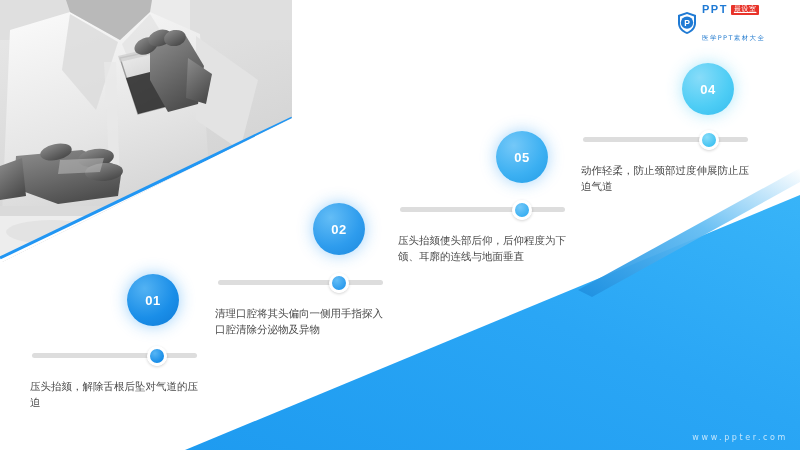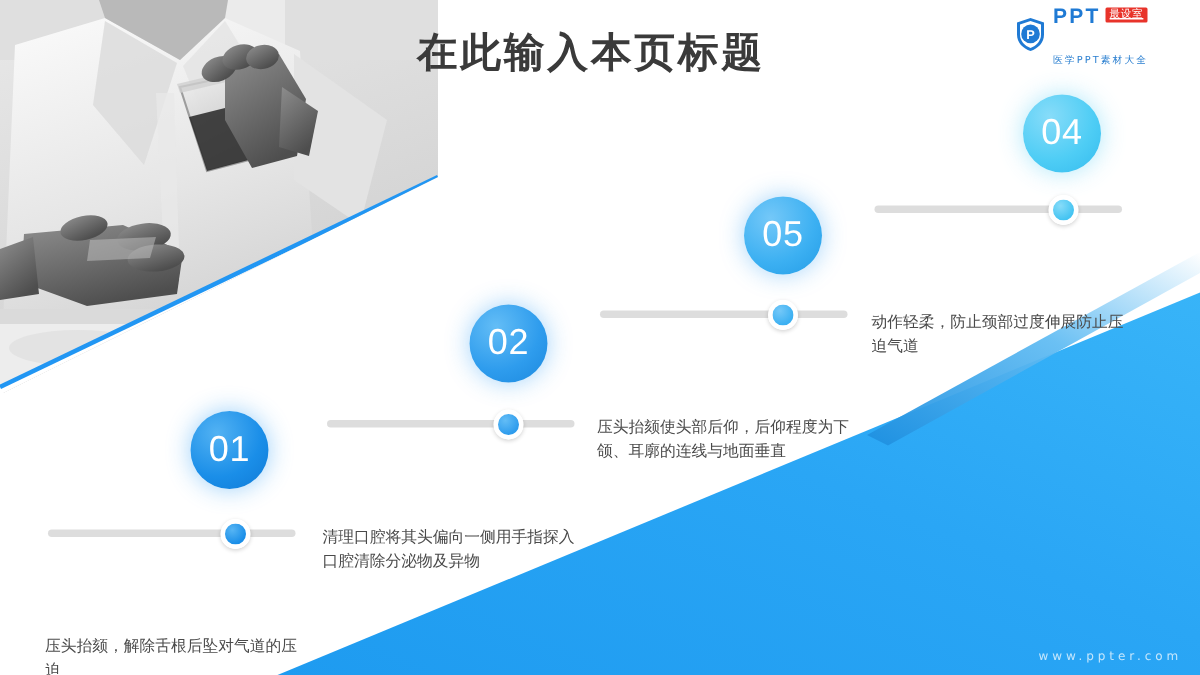--- a/index.html
+++ b/index.html
@@ -51,41 +51,41 @@
   
   .logo{
     position:absolute;left:676px;top:8px;
     width:118px;height:30px;
     display:flex;align-items:center;gap:4px;
   }
   .logo-shield{width:22px;height:24px;flex:0 0 auto;}
   .logo-txt{display:flex;flex-direction:column;justify-content:center;line-height:1;}
   .logo-row1{display:flex;align-items:center;gap:3px;}
   .logo-ppt{
-    font-size:14px;font-weight:bold;color:#1f7ad4;letter-spacing:1.5px;
+    font-size:11px;font-weight:bold;color:#1f7ad4;letter-spacing:1.5px;
     font-family:"Liberation Sans",sans-serif;
   }
   .logo-badge{
     background:#e8332a;color:#fff;font-size:7px;
     padding:1.5px 3px;border-radius:1px;letter-spacing:.5px;
     font-family:"DejaVu Sans",sans-serif;
     text-decoration:underline;
   }
   .logo-row2{
     font-size:6.5px;color:#2a7fd0;letter-spacing:1.4px;margin-top:20px;
     font-family:"DejaVu Sans",sans-serif;
   }
 
   
   .step{position:absolute;}
   .bubble{
     position:absolute;
     width:52px;height:52px;border-radius:50%;
     color:#ffffff;
-    font-size:24px;font-weight:normal;
+    font-size:13px;font-weight:bold;
     display:flex;align-items:center;justify-content:center;
     letter-spacing:.5px;
     text-align:center;
   }
   .bar{
     position:absolute;
     height:5px;border-radius:3px;
     background:#dddddd;
   }
   .knob{
@@ -93,22 +93,21 @@
     width:20px;height:20px;border-radius:50%;
     border:3px solid #ffffff;
     box-sizing:border-box;
     box-shadow:0 1px 3px rgba(0,0,0,.18);
   }
   .desc{
     position:absolute;
     font-size:10.5px;
     line-height:1.55;
     color:#4a4a4a;
-    font-family:Liberation Mono, monospace;
-    margin-top:46px;
+    font-family:Liberation Sans, sans-serif;
   }
 
   
   .watermark{
     position:absolute;right:12px;bottom:8px;
     font-size:8px;letter-spacing:2.6px;
     color:rgba(255,255,255,.72);
     font-family:"DejaVu Sans",sans-serif;
   }
 </style>
@@ -206,21 +205,20 @@
       <rect x="0" y="206" width="292" height="10" fill="#dadada"></rect>
       <ellipse cx="52" cy="232" rx="46" ry="12" fill="#e3e3e3"></ellipse>
     </svg>
     <svg class="diag-line" viewBox="0 0 292 262" width="292" height="262">
 
       <polygon points="292,120 292,262 0,262 0,258" fill="#ffffff"></polygon>
       <line x1="0" y1="258" x2="292" y2="118" stroke="#2196f3" stroke-width="3"></line>
     </svg>
   </div>
 
-  <div class="title">在此输入本页标题</div>
 
   <div class="logo">
     <svg class="logo-shield" viewBox="0 0 22 24">
       <path d="M11 1 L20 4 V12 C20 17.5 16 21.3 11 23 C6 21.3 2 17.5 2 12 V4 Z" fill="#1f7ad4"></path>
       <path d="M11 3 L18 5.4 V12 C18 16.4 14.8 19.6 11 21 C7.2 19.6 4 16.4 4 12 V5.4 Z" fill="#ffffff"></path>
       <circle cx="11" cy="11.6" r="6.2" fill="#1f7ad4"></circle>
       <text x="11" y="15" text-anchor="middle" font-size="8.5" font-weight="bold" fill="#ffffff" font-family="Liberation Sans, sans-serif">P</text>
     </svg>
     <div class="logo-txt">
       <div class="logo-row1">

